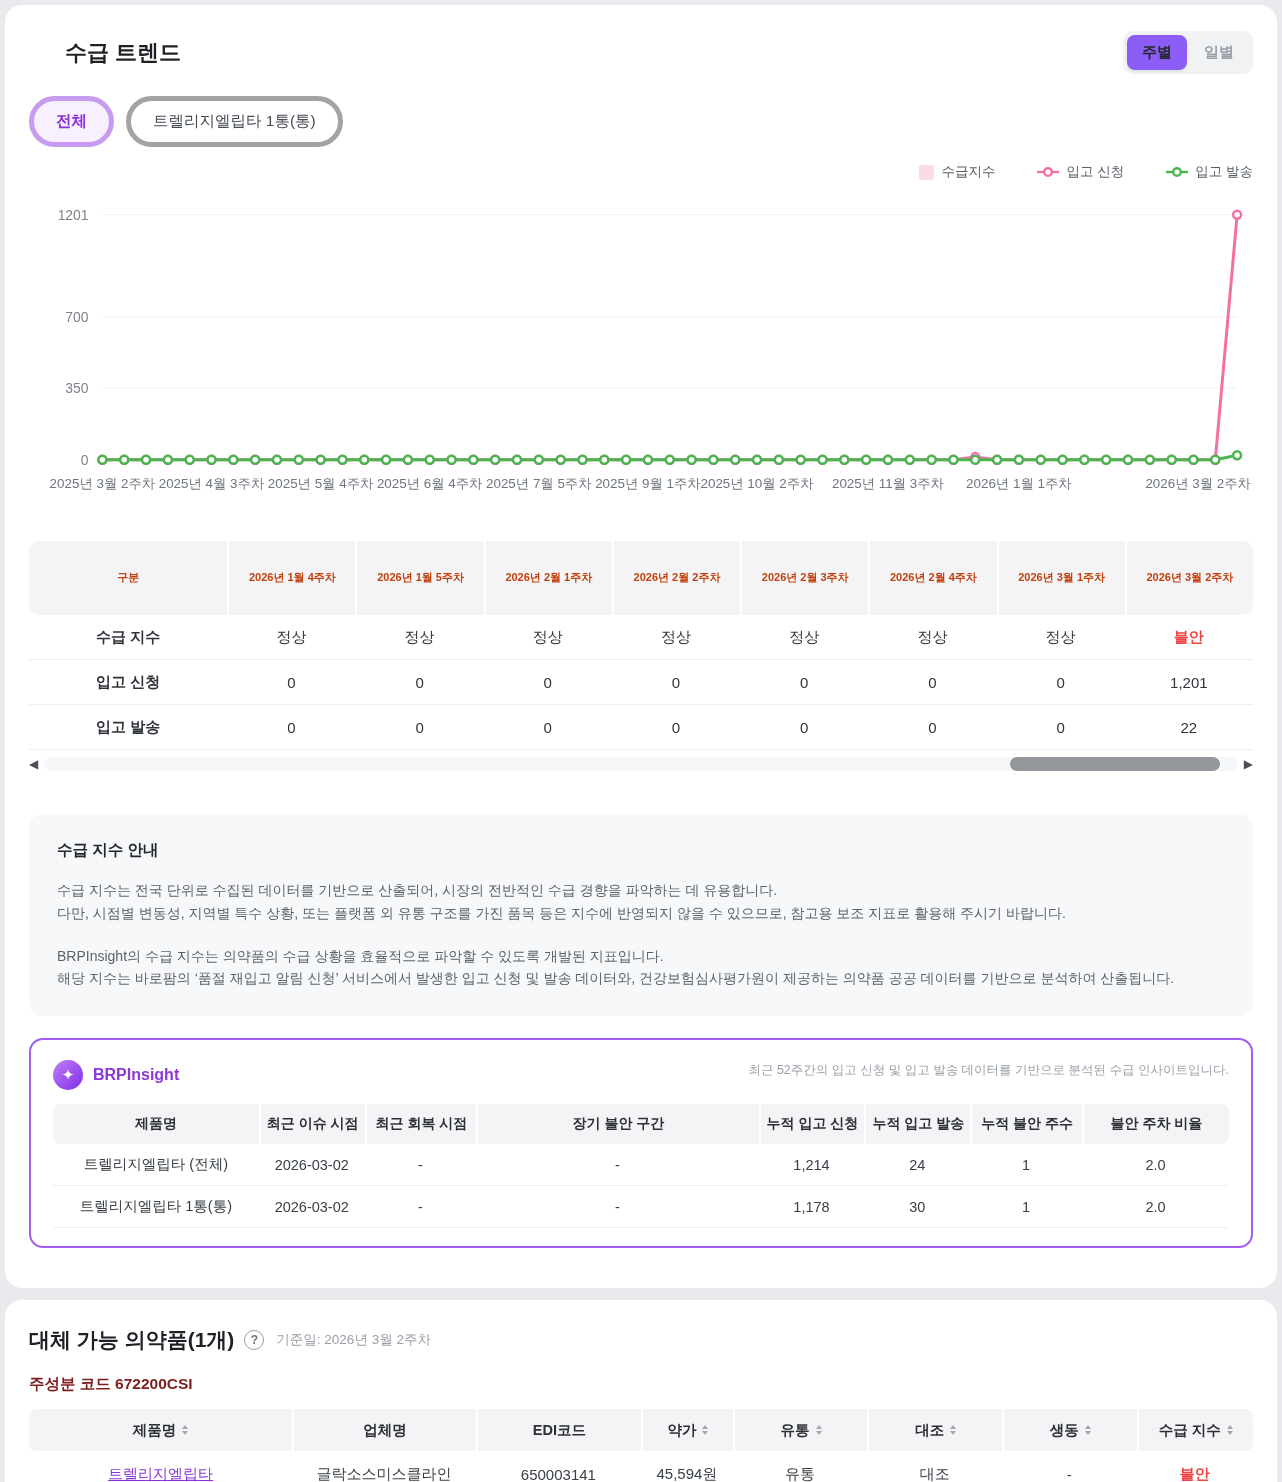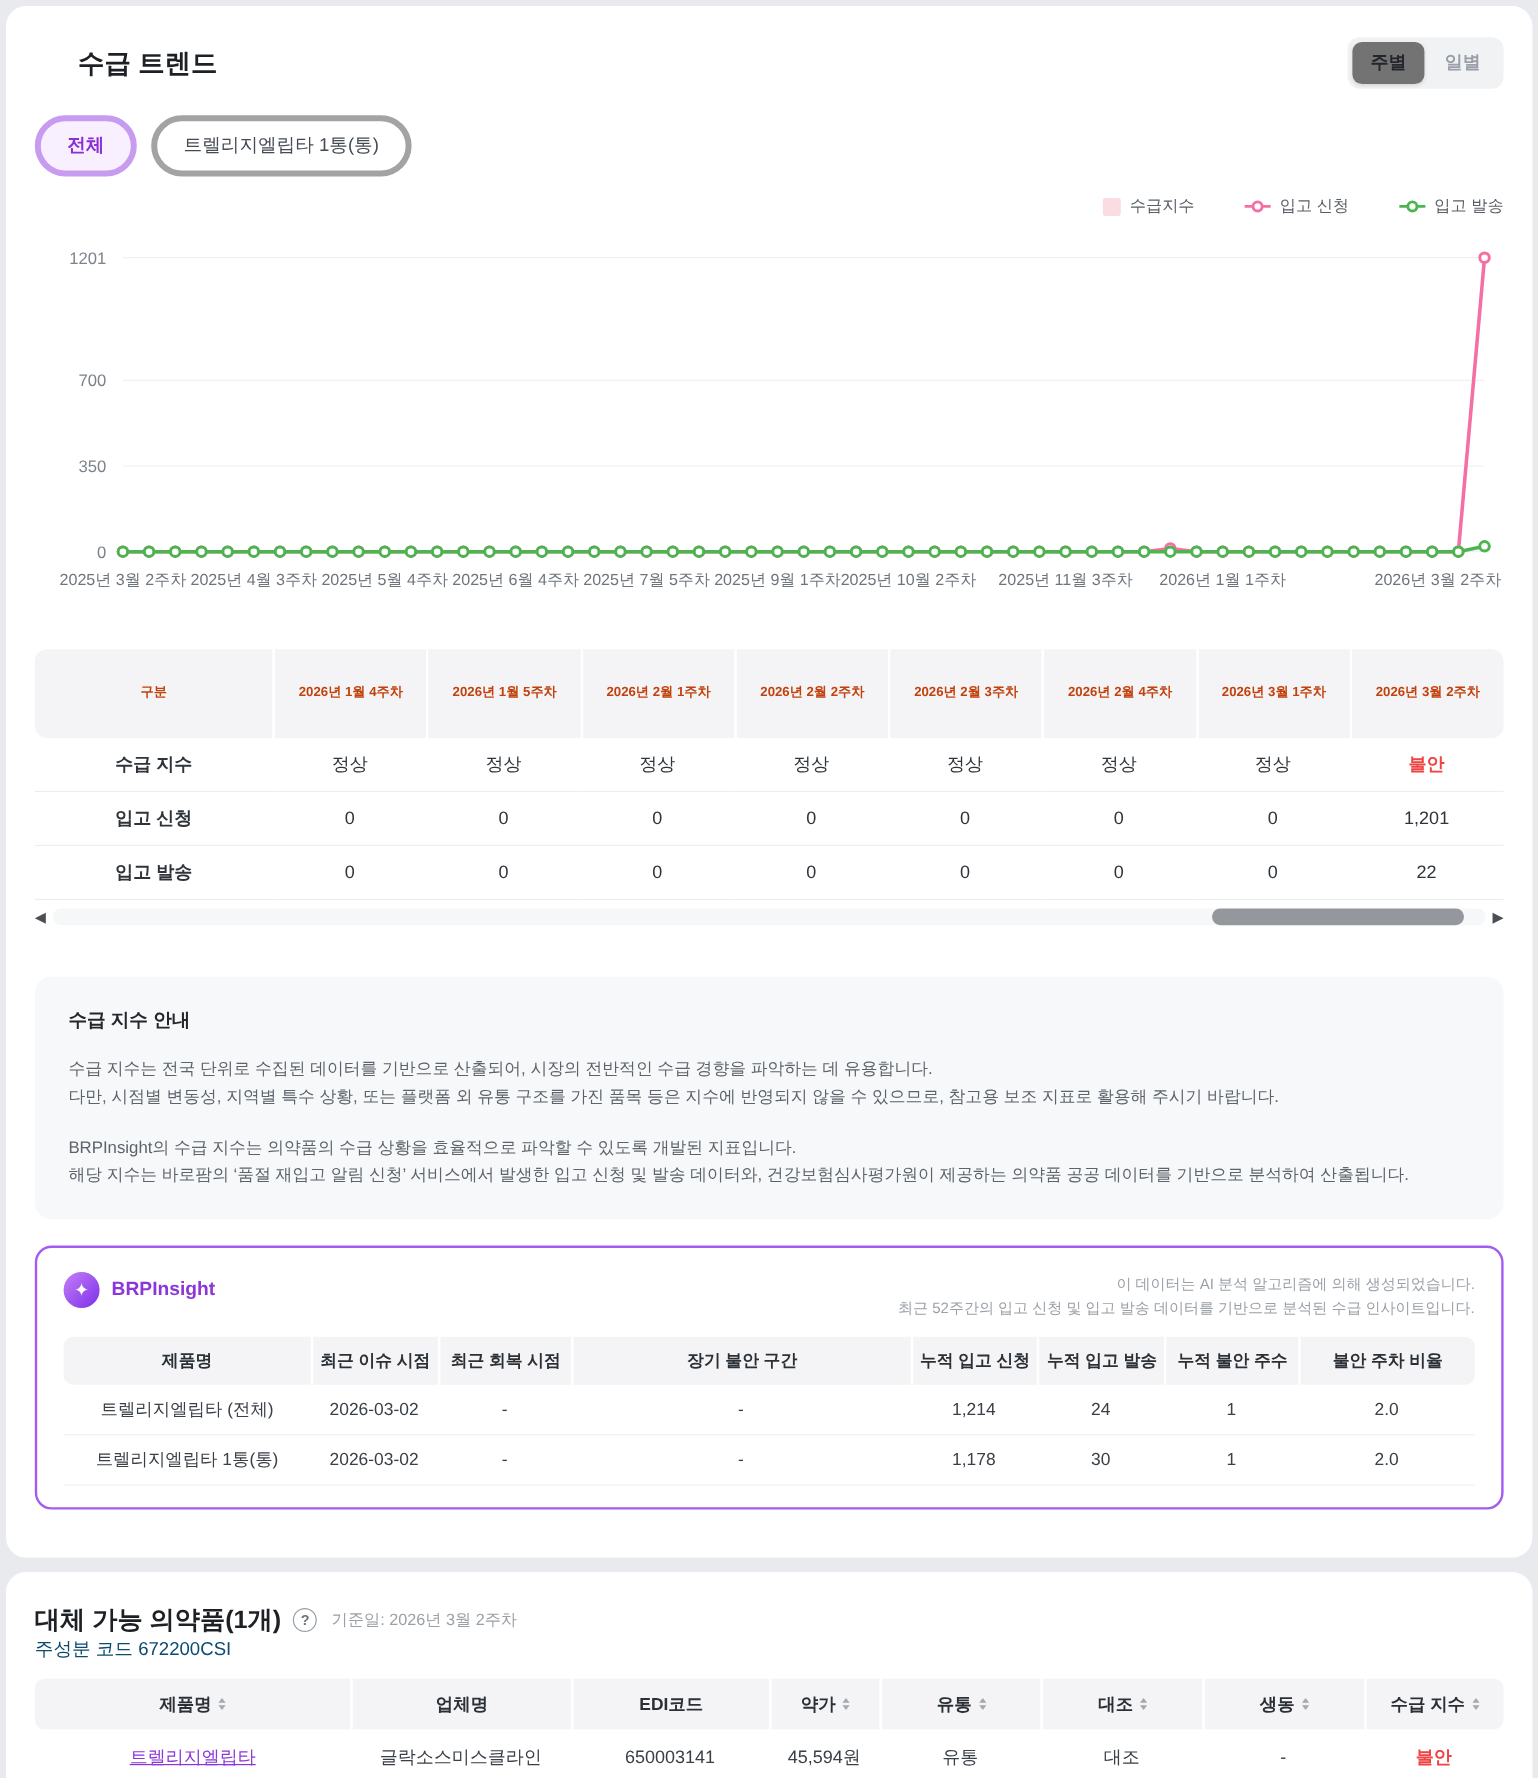--- a/index.html
+++ b/index.html
@@ -7,21 +7,21 @@
   body { background:#e8eaed; padding:4px; font-family:"Liberation Sans",sans-serif; color:#23272c; }
   .card { background:#fff; border:1px solid #e9ebee; border-radius:18px; }
   .card1 { padding:26px 24px 40px; }
   .card2 { margin-top:10px; padding:26px 24px 20px; min-height:218px; }
 
   
   .head-row { display:flex; justify-content:space-between; align-items:center;margin-left:36px; }
   .page-title { font-size:22px; font-weight:700; color:#1d2125; }
   .toggle { background:#f0f2f4; border-radius:10px; padding:4px; display:flex; gap:2px; }
   .toggle .opt { padding:8px 15px; font-size:15px; font-weight:600; color:#9aa0a8; border-radius:8px; cursor:pointer; }
-  .toggle .opt.active { background:#737373; color:#23262b; box-shadow:0 1px 3px rgba(0,0,0,.10); }
+  .toggle .opt.active { background:#8b5cf6; color:#23262b; box-shadow:0 1px 3px rgba(0,0,0,.10); }
 
   .chips { margin-top:22px; display:flex; gap:12px; }
   .chip { border-radius:999px; padding:10px 22px; font-size:15.5px; border:5px solid #a3a3a3; color:#454b53; background:#fff; cursor:pointer; }
   .chip.active { border-color:#c79bef; background:#f8f0fe; color:#8b2fd6; font-weight:700; }
 
   
   .legend { margin-top:16px; display:flex; justify-content:flex-end; gap:26px; align-items:center; }
   .legend-item { display:flex; align-items:center; gap:7px; font-size:13.5px; color:#595f66; cursor:pointer;padding-left:16px; }
   .lg-sq { width:15px; height:15px; border-radius:2px; display:inline-block; }
   .chart-wrap { margin-top:4px; }
@@ -66,21 +66,21 @@
   .insight-table th:first-child { border-radius:8px 0 0 8px; }
   .insight-table th:last-child { border-radius:0 8px 8px 0; }
   .insight-table td { height:42px; text-align:center; font-size:14.5px; color:#3a4047; border-bottom:1px solid #eef0f2; }
 
   
   .alt-head { display:flex; align-items:center; gap:10px; }
   .alt-title { font-size:21px; font-weight:800; color:#1d2125; }
   .help { width:20px; height:20px; border:1.5px solid #98a0a8; border-radius:50%; color:#6a737c;
           display:inline-flex; align-items:center; justify-content:center; font-size:12px; font-weight:700; cursor:pointer; }
   .base-date { color:#9aa0a6; font-size:13.5px; margin-left:2px; }
-  .ingredient { font-size:15.5px; font-weight:400; color:#0c4a6e; }
+  .ingredient { margin-top:20px; font-size:15.5px; font-weight:700; color:#7f1d1d; }
   .alt-table { margin-top:14px; }
   .alt-table th { background:#f4f4f6; height:42px; font-size:14.5px; font-weight:700; color:#2b3036; }
   .alt-table th + th { border-left:2px solid #fff; }
   .alt-table th:first-child { border-radius:8px 0 0 8px; }
   .alt-table th:last-child { border-radius:0 8px 8px 0; }
   .alt-table td { height:48px; text-align:center; font-size:15px; color:#3a4047; border-bottom:1px solid #eceef0; }
   .thflex { display:inline-flex; align-items:center; gap:6px; }
   .sorticon { display:inline-flex; flex-direction:column; gap:2px; cursor:pointer; }
   .tri-up { width:0; height:0; border-left:3.5px solid transparent; border-right:3.5px solid transparent; border-bottom:4.5px solid #a3a8ae; }
   .tri-dn { width:0; height:0; border-left:3.5px solid transparent; border-right:3.5px solid transparent; border-top:4.5px solid #a3a8ae; }
@@ -333,21 +333,20 @@
 해당 지수는 바로팜의 ‘품절 재입고 알림 신청’ 서비스에서 발생한 입고 신청 및 발송 데이터와, 건강보험심사평가원이 제공하는 의약품 공공 데이터를 기반으로 분석하여 산출됩니다.</p>
   </div>
 
   <div class="insight">
     <div class="insight-head">
       <div class="brand">
         <span class="brand-icon">✦</span>
         <span class="brand-name">BRPInsight</span>
       </div>
       <div class="disclaimer">
-        <div>이 데이터는 AI 분석 알고리즘에 의해 생성되었습니다.</div>
         <div>최근 52주간의 입고 신청 및 입고 발송 데이터를 기반으로 분석된 수급 인사이트입니다.</div>
       </div>
     </div>
     <table class="insight-table" id="insight-table">
         <colgroup>
           <col style="width:17.5%">
           <col style="width:9%">
           <col style="width:9.5%">
           <col style="width:24%">
           <col style="width:9%">

